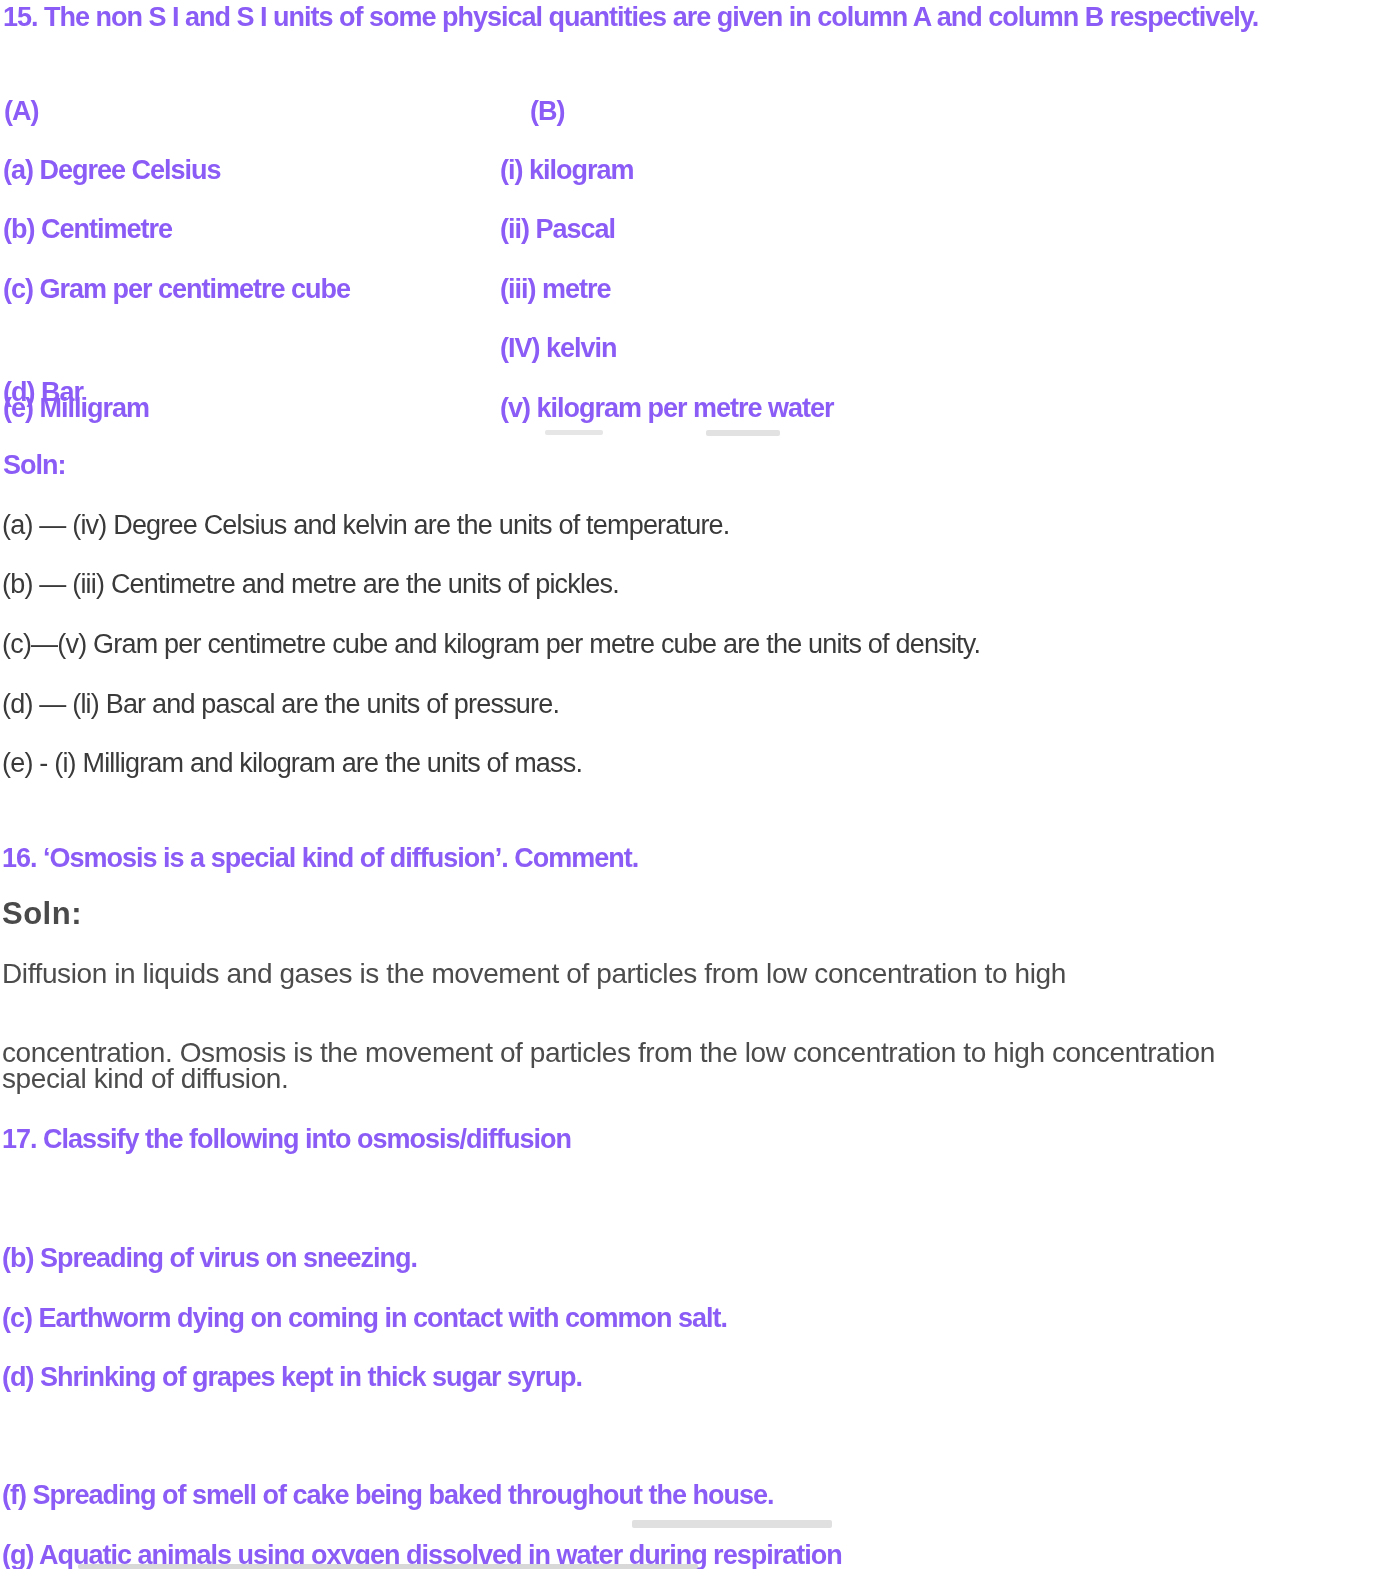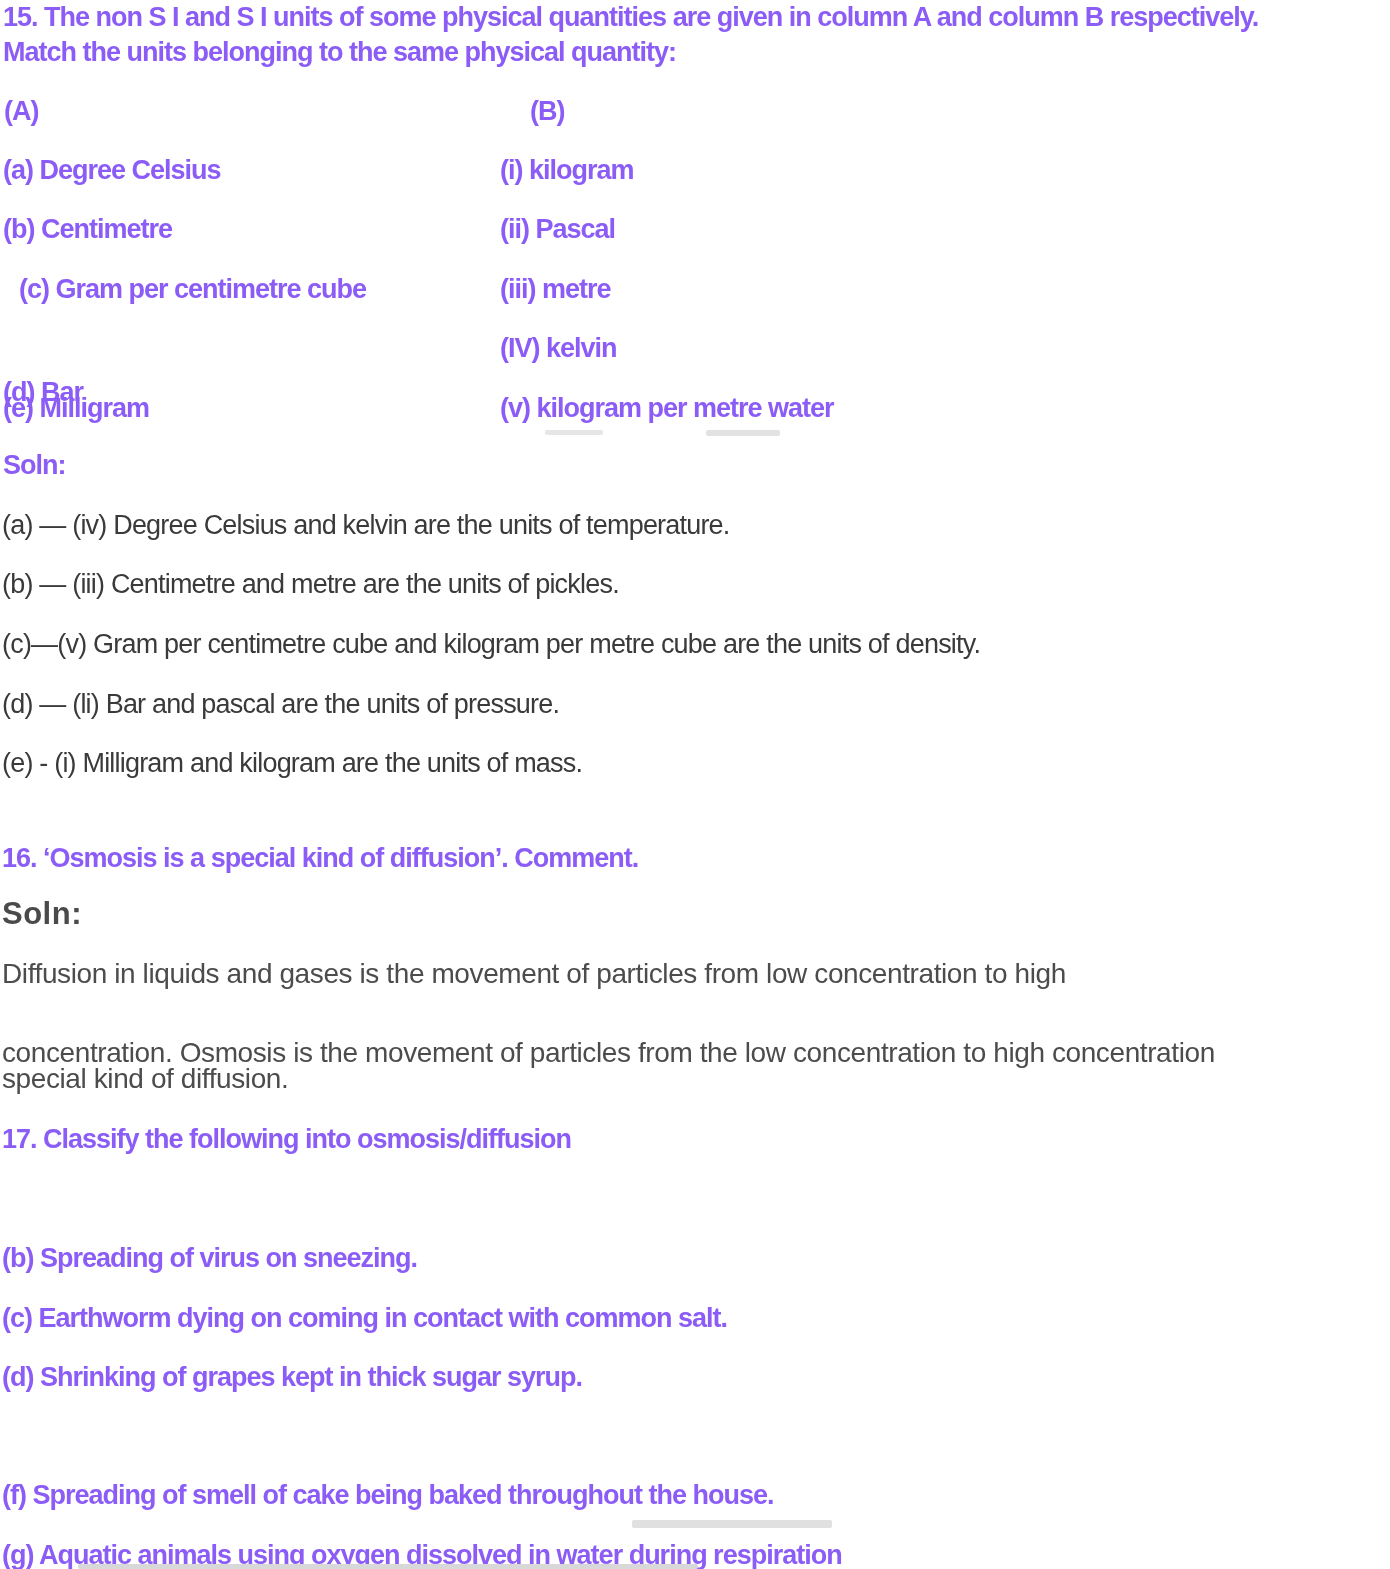--- a/index.html
+++ b/index.html
@@ -53,35 +53,34 @@
     position: absolute;
     border-radius: 2px;
   }
 </style>
 </head>
 <body>
 
 <div id="page">
 
   <div class="line b" style="top:2px; left:3px;">15. The non S I and S I units of some physical quantities are given in column A and column B respectively.</div>
-  <div class="line b" style="top:37px; left:3px;">Match the units belonging to the same physical quantity:</div>
 
   <div class="line b" style="top:96px; left:4px;">(A)</div>
   <div class="line b" style="top:96px; left:530px;">(B)</div>
 
   <div>
     <div class="line b" style="top:155px; left:3px;">(a) Degree Celsius</div>
     <div class="line b" style="top:155px; left:500px;">(i) kilogram</div>
   </div>
   <div>
     <div class="line b" style="top:214px; left:3px;">(b) Centimetre</div>
     <div class="line b" style="top:214px; left:500px;">(ii) Pascal</div>
   </div>
   <div>
-    <div class="line b" style="top:274px; left:3px;margin-left:16px;">(c) Gram per centimetre cube</div>
+    <div class="line b" style="top:274px; left:3px;">(c) Gram per centimetre cube</div>
     <div class="line b" style="top:274px; left:500px;">(iii) metre</div>
   </div>
   <div>
     <div class="line b" style="top:333px; left:3px;margin-top:44px;">(d) Bar</div>
     <div class="line b" style="top:333px; left:500px;">(IV) kelvin</div>
   </div>
   <div>
     <div class="line b" style="top:393px; left:3px;">(e) Milligram</div>
     <div class="line b" style="top:393px; left:500px;">(v) kilogram per metre water</div>
   </div>

